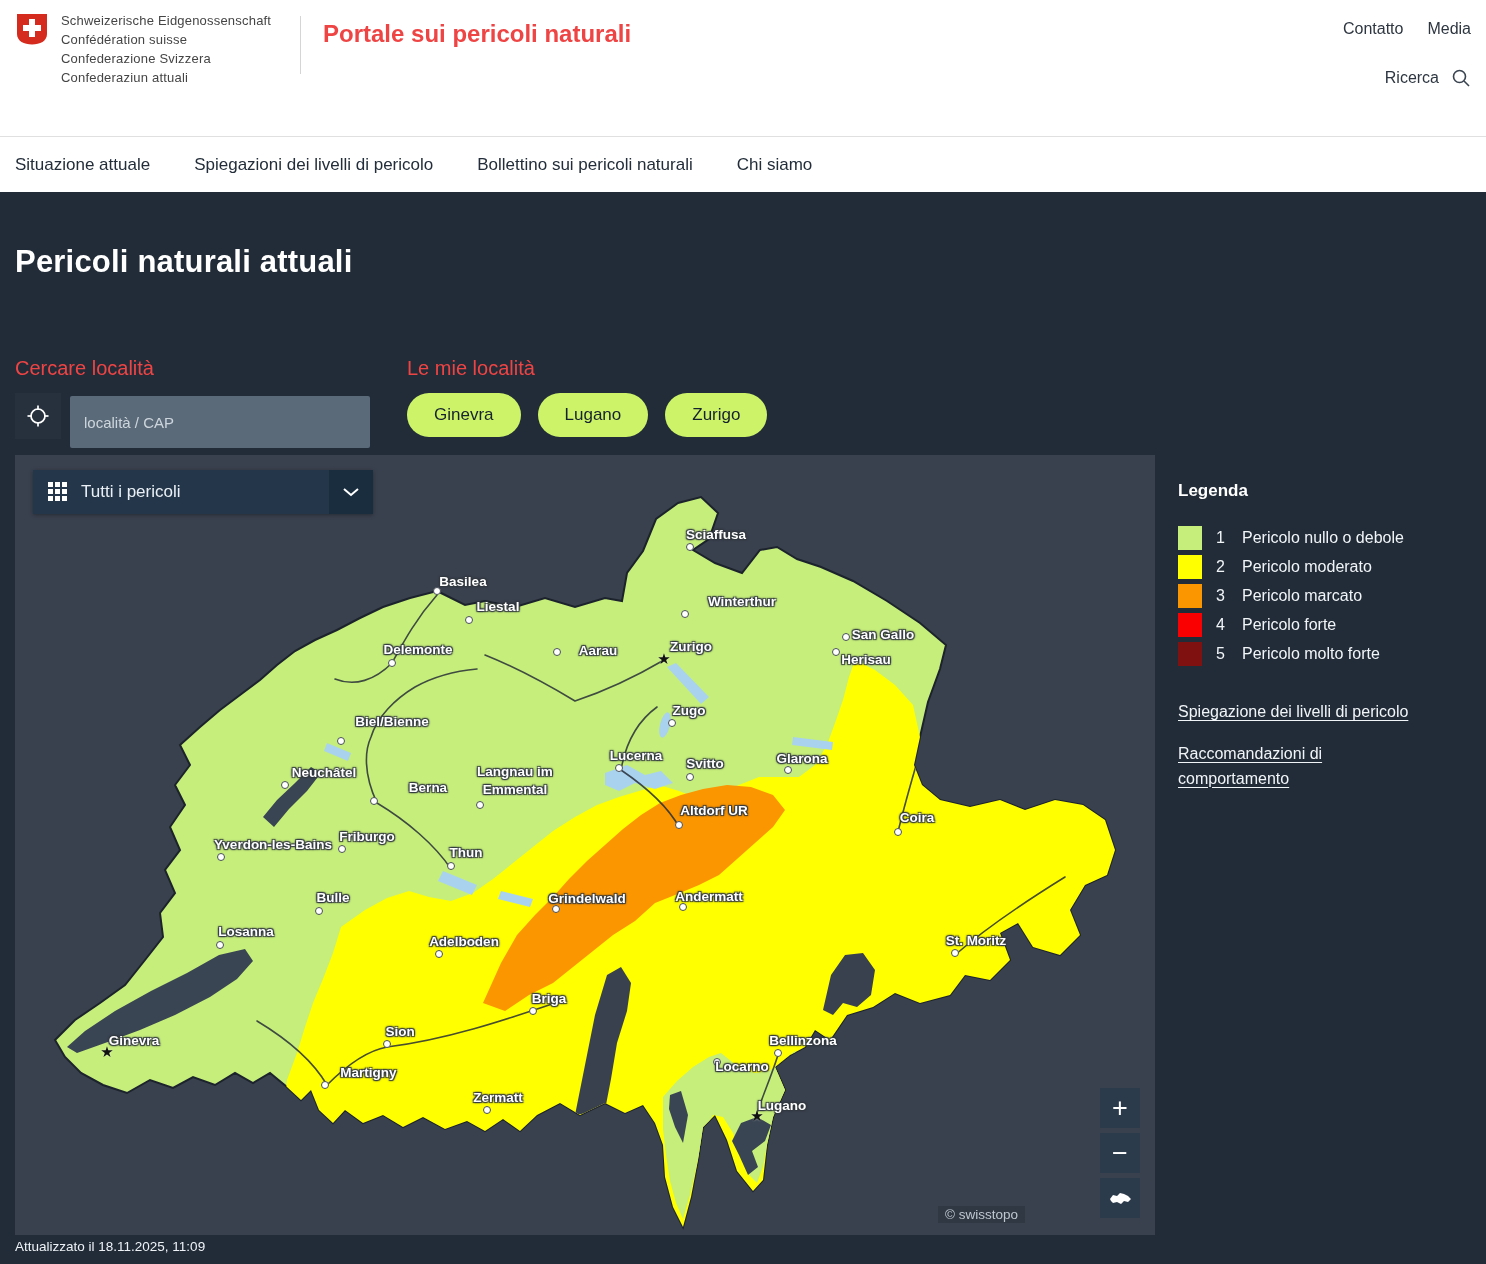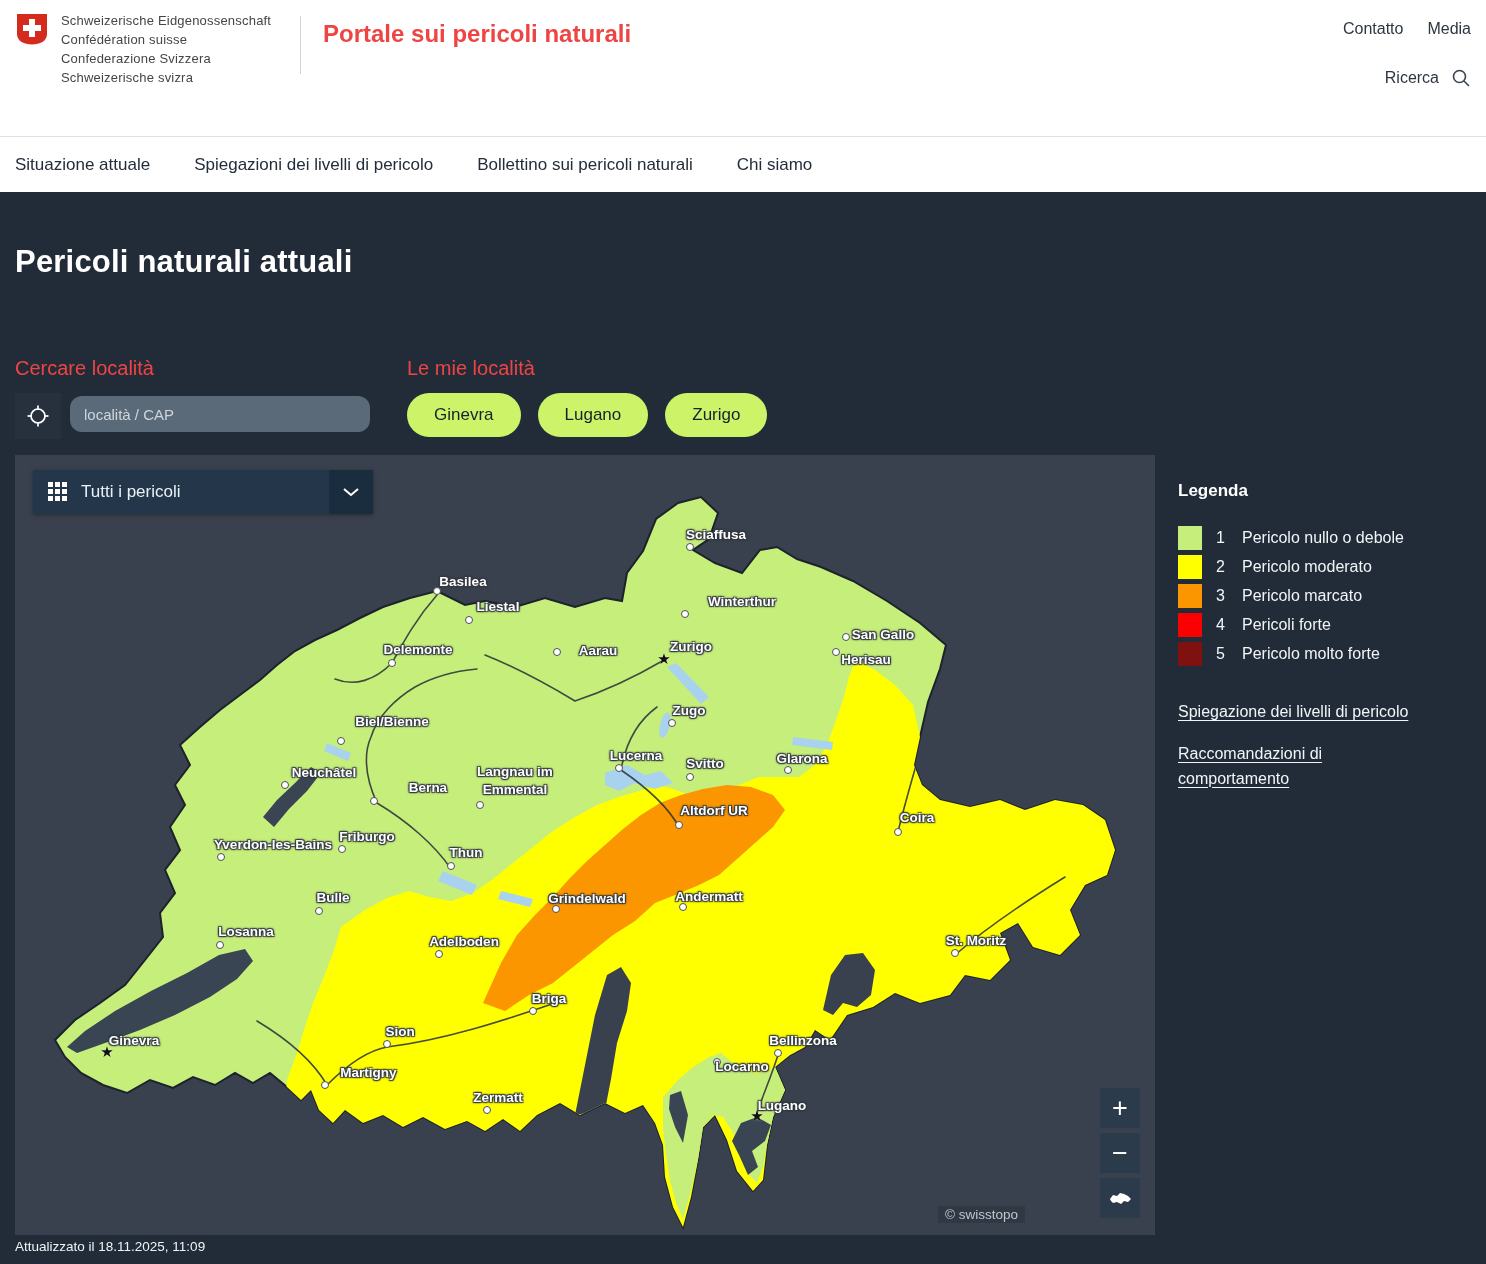--- a/index.html
+++ b/index.html
@@ -21,21 +21,21 @@
   
   .nav { position:absolute; left:0; top:136px; width:1486px; height:56px; background:#ffffff; border-top:1px solid #e0e0e0; display:flex; align-items:center; gap:44px; padding:0 15px; }
   .nav-item { font-size:17px; color:#232e3a; cursor:pointer; white-space:nowrap; }
 
   
   .main { position:absolute; left:0; top:192px; width:1486px; height:1072px; background:#212c38; color:#fff; }
   .page-title { position:absolute; left:15px; top:52px; font-size:31px; font-weight:bold; letter-spacing:.2px; }
   .page-subtitle { position:absolute; left:15px; top:112px; font-size:16.5px; color:#eef2f6; }
   .field-label { position:absolute; font-size:20px; color:#ef4444; }
   .locate-btn { position:absolute; left:15px; top:201px; width:46px; height:46px; background:#27313e; display:flex; align-items:center; justify-content:center; cursor:pointer; }
-  .search-input { position:absolute; left:70px; top:204px; width:300px; height:36px; background:#5b6a79; border:none; border-radius:12px; padding:0 14px; font-size:15px; color:#fff; font-family:"Liberation Sans",sans-serif; }
+  .search-input { position:absolute; left:70px; top:204px; width:300px; height:52px; background:#5b6a79; border:none; border-radius:2px; padding:0 14px; font-size:15px; color:#fff; font-family:"Liberation Sans",sans-serif; }
   .search-input::placeholder { color:#ced6dd; opacity:1; }
   .pills { position:absolute; left:407px; top:201px; display:flex; gap:17px; }
   .pill { height:44px; padding:0 27px; border-radius:22px; background:#cdf468; color:#16222e; font-size:17px; display:flex; align-items:center; cursor:pointer; border:none; font-family:"Liberation Sans",sans-serif; }
 
   
   .map { position:absolute; left:15px; top:263px; width:1140px; height:780px; background:#3a414e; overflow:hidden; }
   .map svg.basemap { position:absolute; left:0; top:0; }
   .layer-select { position:absolute; left:18px; top:15px; width:340px; height:44px; background:#24374a; display:flex; align-items:center; cursor:pointer; box-shadow:0 1px 4px rgba(0,0,0,.35); }
   .layer-grid-icon { width:20px; height:20px; margin:0 13px 0 15px; display:grid; grid-template-columns:repeat(3,5px); grid-template-rows:repeat(3,5px); gap:2px; }
   .layer-grid-icon i { background:#fff; }
@@ -76,21 +76,21 @@
     <div class="logo-wrap">
       <svg class="logo-flag" viewBox="0 0 34 34">
         <path d="M2 2 H32 V22 C32 29 25 32.5 17 32.5 C9 32.5 2 29 2 22 Z" fill="#d52b1e"></path>
         <rect x="14" y="7" width="6" height="18" fill="#fff"></rect>
         <rect x="8" y="13" width="18" height="6" fill="#fff"></rect>
       </svg>
       <div class="logo-text">
         <div>Schweizerische Eidgenossenschaft</div>
         <div>Confédération suisse</div>
         <div>Confederazione Svizzera</div>
-        <div>Schweizerische svizra</div>
+        <div>Confederaziun attuali</div>
       </div>
     </div>
     <div class="header-divider"></div>
     <div class="site-title">Portale sui pericoli naturali</div>
     <div class="header-links">
       <span>Contatto</span>
       <span>Media</span>
     </div>
     <div class="search-trigger">
       <span>Ricerca</span>
@@ -303,21 +303,21 @@
             <span class="legend-lbl">Pericolo moderato</span>
           </div>
           <div class="legend-row">
             <span class="legend-swatch" style="background: rgb(251, 149, 0);"></span>
             <span class="legend-lvl">3</span>
             <span class="legend-lbl">Pericolo marcato</span>
           </div>
           <div class="legend-row">
             <span class="legend-swatch" style="background: rgb(251, 0, 0);"></span>
             <span class="legend-lvl">4</span>
-            <span class="legend-lbl">Pericoli forte</span>
+            <span class="legend-lbl">Pericolo forte</span>
           </div>
           <div class="legend-row">
             <span class="legend-swatch" style="background: rgb(128, 17, 17);"></span>
             <span class="legend-lvl">5</span>
             <span class="legend-lbl">Pericolo molto forte</span>
           </div>
         </div>
       <div class="legend-links">
         <a>Spiegazione dei livelli di pericolo</a>
         <a>Raccomandazioni di comportamento</a>

